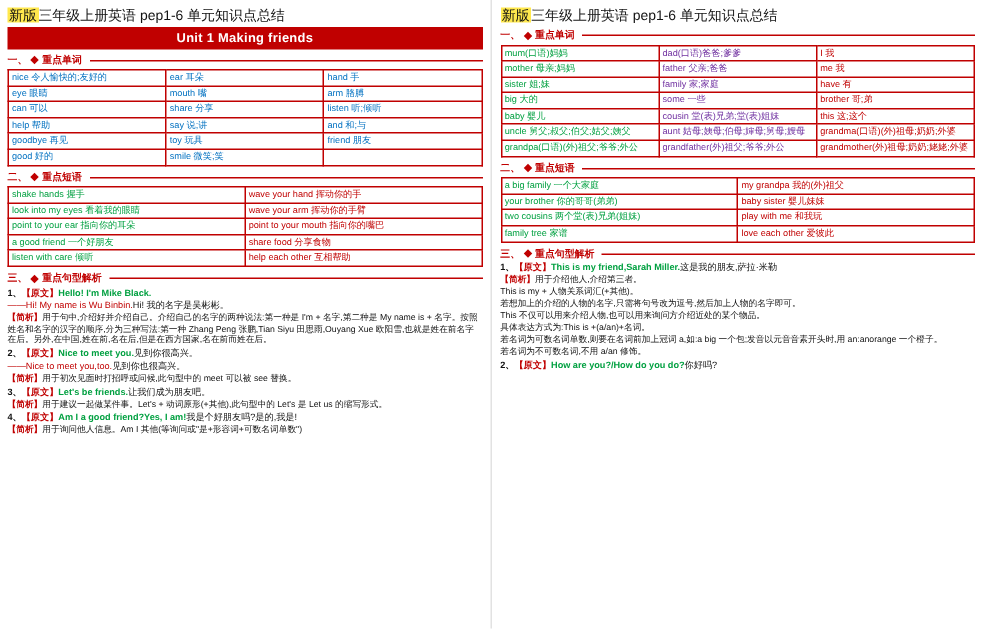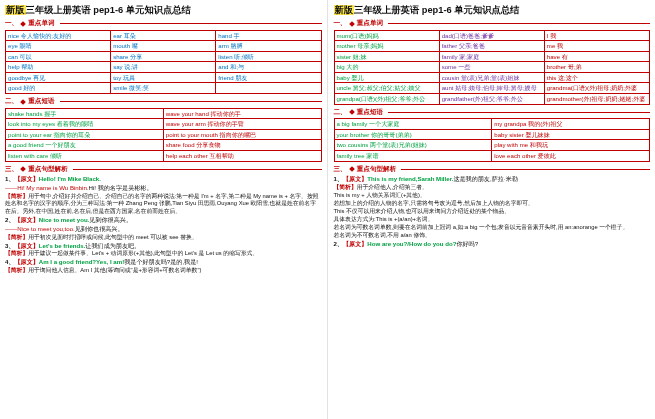--- a/index.html
+++ b/index.html
@@ -7,21 +7,21 @@
     width:655px;height:419px;background:#ffffff;
     font-family:"Liberation Sans","DejaVu Sans",sans-serif;
     font-size:6.2px;color:#111;overflow:hidden;
   }
   .page{display:flex;width:655px;height:419px;box-sizing:border-box;}
   .col{width:50%;box-sizing:border-box;padding:4px 5px 0 5px;position:relative;}
   .col.left{padding-right:6px;}
   .col.right{padding-left:6px;}
 
   
-  .doc-title{font-size:9.3px;font-weight:bold;color:#111;margin:0 0 2px 0;line-height:12px;white-space:nowrap;}
+  .doc-title{font-size:9.3px;font-weight:normal;color:#111;margin:0 0 2px 0;line-height:12px;white-space:nowrap;}
   .doc-title .hl{background:#ffe84d;padding:0 1px;}
   .unit-bar{
     background:#c00000;color:#fff;font-weight:bold;font-size:8.6px;
     text-align:center;padding:2px 0 2.5px 0;margin-bottom:3px;letter-spacing:.2px;
   }
   
   .sec{display:flex;align-items:center;gap:3px;margin:3px 0 1.5px 0;}
   .sec .num{color:#c00000;font-weight:bold;font-size:6.6px;}
   .sec .sq{width:4px;height:4px;background:#c00000;display:inline-block;transform:rotate(45deg);}
   .sec .txt{color:#c00000;font-weight:bold;font-size:6.6px;}
@@ -55,20 +55,21 @@
 
 <div class="page">
 
   <div class="col left">
     <div class="divider-v"></div>
 
     <div class="doc-title">
       <span class="hl">新版</span><span>三年级上册英语 pep1-6 单元知识点总结</span>
     </div>
 
+    <div class="unit-bar">Unit 1 Making friends</div>
 
     <div class="sec">
       <span class="num">一、</span>
       <span class="sq"></span>
       <span class="txt">重点单词</span>
       <span class="rule"></span>
     </div>
     <table class="words">
       <tbody>
           <tr>

